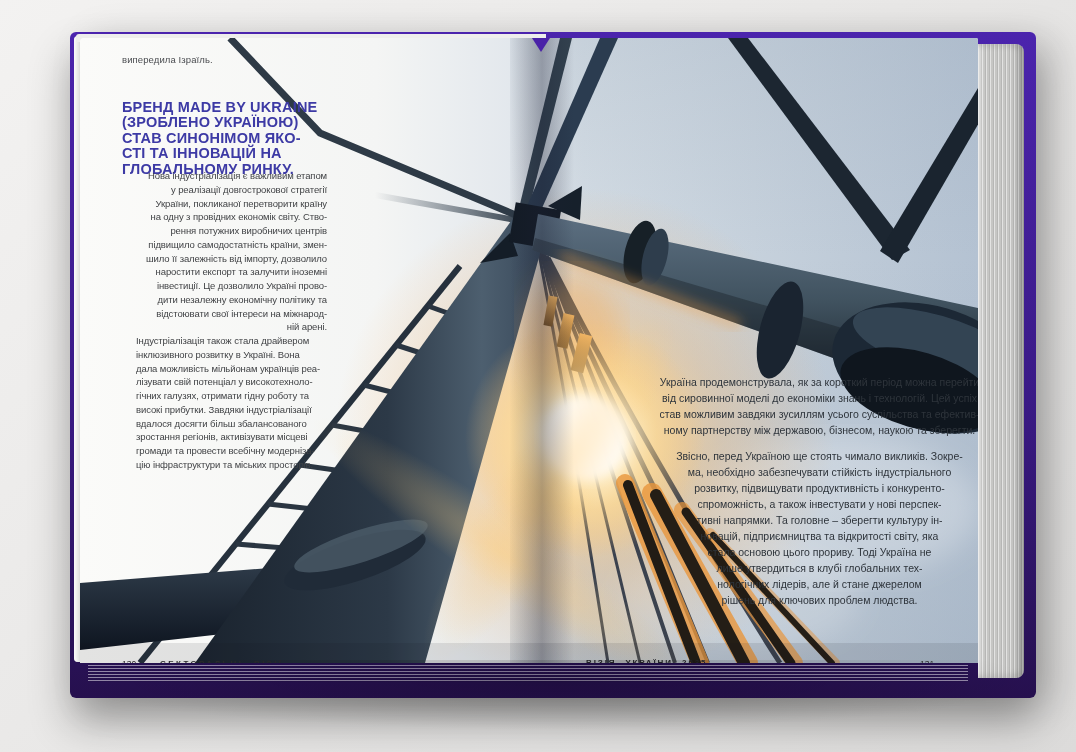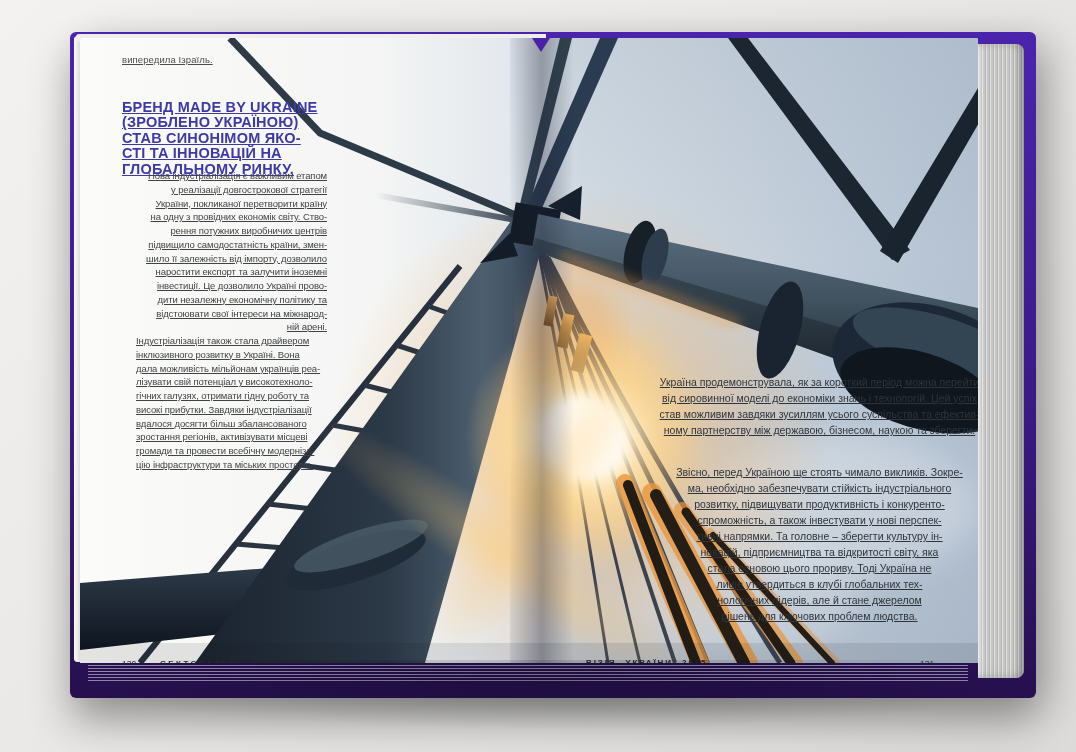--- a/index.html
+++ b/index.html
@@ -18,30 +18,30 @@
   .fore-edge-left{position:absolute;left:74px;top:36px;width:8px;height:626px;
          background:#e9e9e7;border-radius:4px 0 0 4px;
          box-shadow:inset 2px 0 3px rgba(255,255,255,0.8),inset -2px 0 3px rgba(0,0,0,0.12);}
   .pages-top-left{position:absolute;left:76px;top:34px;width:470px;height:8px;background:#eeeeec;border-radius:3px 0 0 0;}
   .pages-bottom{position:absolute;left:88px;top:662px;width:880px;height:20px;
          background:linear-gradient(180deg,#f4f4f2,#cfcfcd);
          background-image:repeating-linear-gradient(180deg,rgba(255,255,255,0.5) 0 1px,rgba(0,0,0,0.05) 1px 3px);}
   .spread{position:absolute;left:80px;top:38px;width:898px;height:625px;overflow:hidden;
          background:#f6f6f4;border-radius:4px 2px 0 0;}
   .photo{position:absolute;left:0;top:0;width:898px;height:625px;}
-  .txt{position:absolute;color:#404245;text-decoration:underline;}
+  .txt{position:absolute;color:#404245;}
   .ml{white-space:pre-line;}
   .intro{left:42px;top:16px;font-size:9.5px;letter-spacing:0.1px;color:#4a4c50;}
   .heading{left:42px;top:46px;width:215px;font-size:14.5px;line-height:15.4px;font-weight:bold;
          color:#3d3aa5;letter-spacing:0.2px;margin-top:16px;}
   .lp1{left:42px;top:131px;width:205px;font-size:9.5px;line-height:13.75px;letter-spacing:-0.1px;text-align:right;}
   .lp2{left:56px;top:296px;width:205px;font-size:9.5px;line-height:13.75px;letter-spacing:-0.1px;}
   .rp{left:552px;width:375px;text-align:center;font-size:10.5px;line-height:16px;color:#2e343b;}
   .rp1{top:336px;}
-  .rp2{top:426px;}
+  .rp2{top:410px;}
   .footer-num{font-size:8.5px;color:#2f2f31;}
   .lfnum{left:42px;top:621px;}
   .lftitle{left:80px;top:621px;font-size:8px;letter-spacing:2.4px;word-spacing:6px;color:#2c2c2e;font-weight:bold;}
   .rftitle{left:506px;top:620px;font-size:8px;letter-spacing:1.9px;word-spacing:5px;color:#27282c;font-weight:bold;}
   .rfnum{left:840px;top:621px;}
 </style>
 </head>
 <body>
 
 <div class="stage">

